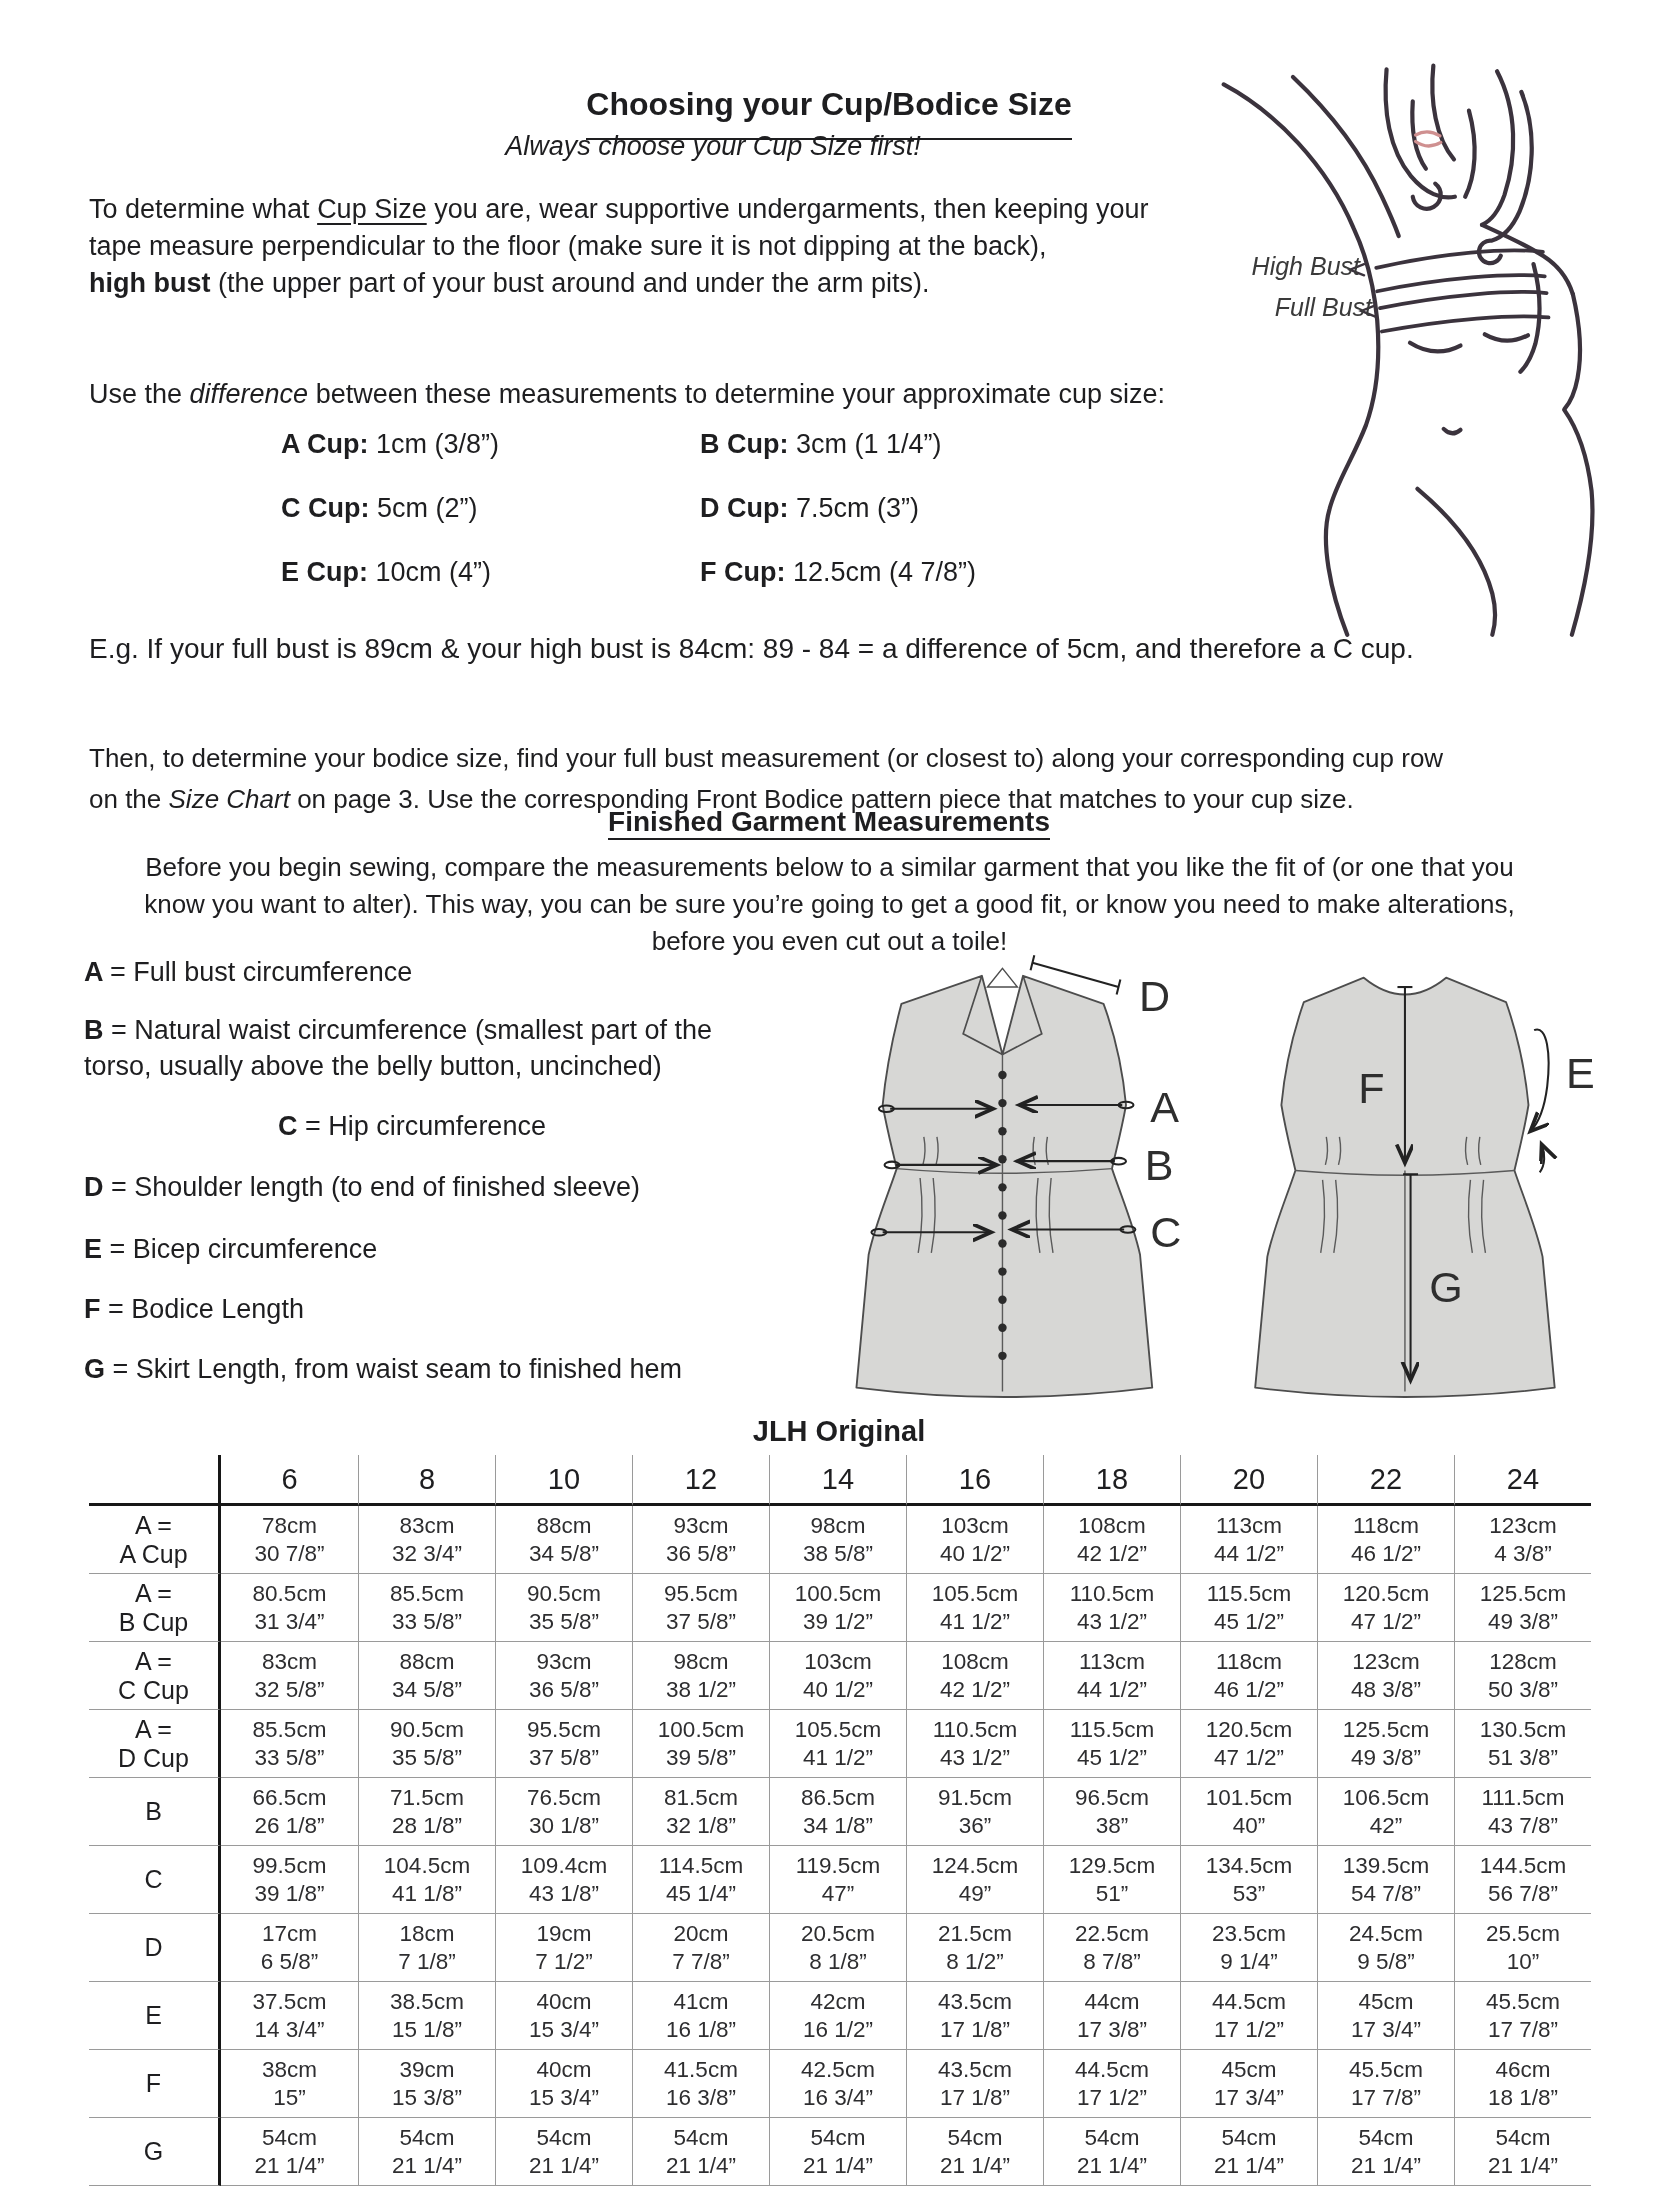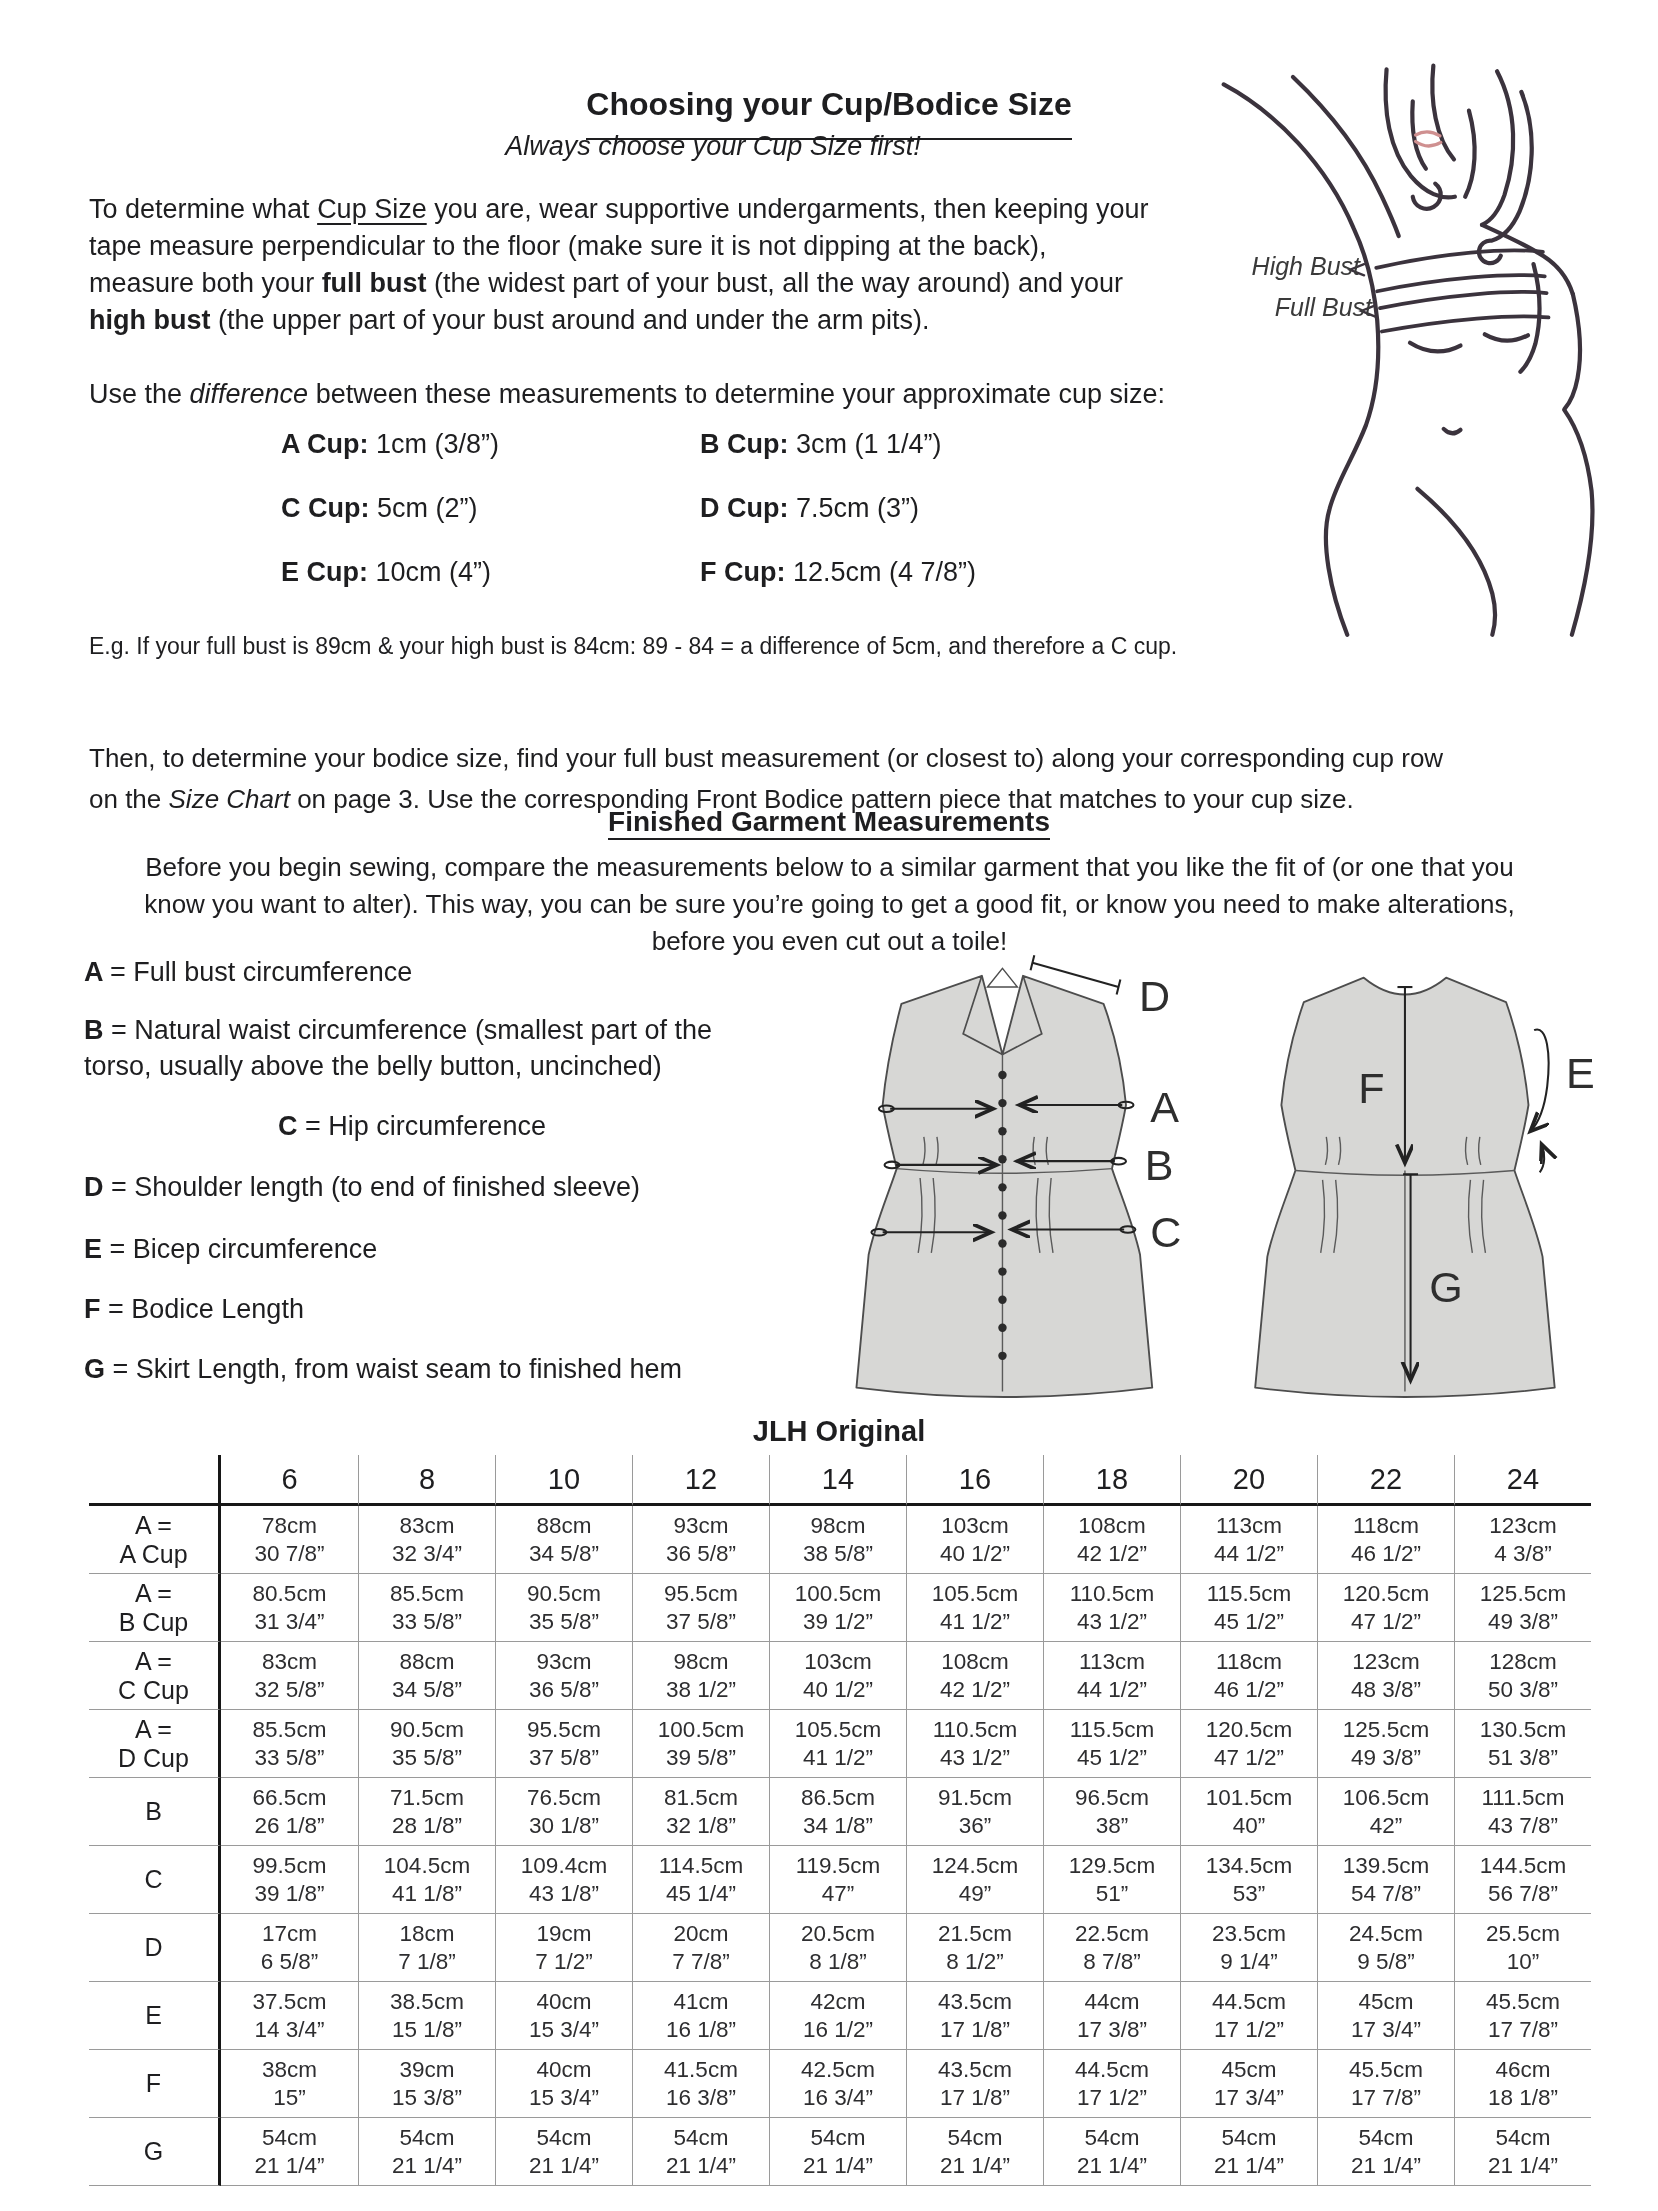--- a/index.html
+++ b/index.html
@@ -13,21 +13,21 @@
   #title{top:86px;left:0;width:1658px;text-align:center;font-size:32px;font-weight:700;}
   #title span{display:inline-block;border-bottom:2.3px solid #1e1e20;padding-bottom:15px;}
   #subtitle{top:131px;left:0;width:1426px;text-align:center;font-size:27px;font-style:italic;}
 
   #intro{top:191px;left:89px;width:1152px;font-size:27px;line-height:37px;}
   #use-line{top:379px;left:89px;width:1218px;font-size:27px;}
 
   #cup-grid{top:429px;left:281px;display:grid;grid-template-columns:419px auto;grid-auto-rows:64px;font-size:27px;}
   .cup-item{white-space:nowrap;}
 
-  #example-line{top:633px;left:89px;width:1405px;font-size:23px;}
+  #example-line{top:633px;left:89px;width:1405px;font-size:28px;}
 
   #then-para{top:699px;left:89px;width:1508px;font-size:26px;line-height:41px;margin-top:39px;}
 
   #fgm-head{top:806px;left:0;width:1658px;text-align:center;font-size:28px;font-weight:700;}
   #fgm-head span{display:inline-block;border-bottom:2.3px solid #1e1e20;padding-bottom:0;}
   #fgm-para{top:849px;left:80px;width:1499px;text-align:center;font-size:26px;line-height:37px;}
 
   .def-item{position:absolute;left:84px;width:656px;font-size:27px;line-height:36px;}
 
   .fig-label{font-size:25px;font-style:italic;color:#3a3a3a;text-align:right;}
@@ -52,21 +52,20 @@
 <body>
 
 <div class="page">
 
   <div class="abs" id="title"><span>Choosing your Cup/Bodice Size</span></div>
   <div class="abs" id="subtitle">Always choose your Cup Size first!</div>
 
   <div class="abs" id="intro">
     <div><span>To determine what </span><span class="u">Cup Size</span><span> you are, wear supportive undergarments, then keeping your</span></div>
     <div>tape measure perpendicular to the floor (make sure it is not dipping at the back),</div>
-    <div><span>measure both your </span><span class="b">full bust</span><span> (the widest part of your bust, all the way around) and your</span></div>
     <div><span class="b">high bust</span><span> (the upper part of your bust around and under the arm pits).</span></div>
   </div>
 
   <div class="abs" id="use-line"><span>Use the </span><span class="i">difference</span><span> between these measurements to determine your approximate cup size:</span></div>
 
   <div class="abs" id="cup-grid">
       <div class="cup-item"><span class="b">A Cup:</span><span> 1cm (3/8”)</span></div>
       <div class="cup-item"><span class="b">B Cup:</span><span> 3cm (1 1/4”)</span></div>
       <div class="cup-item"><span class="b">C Cup:</span><span> 5cm (2”)</span></div>
       <div class="cup-item"><span class="b">D Cup:</span><span> 7.5cm (3”)</span></div>

